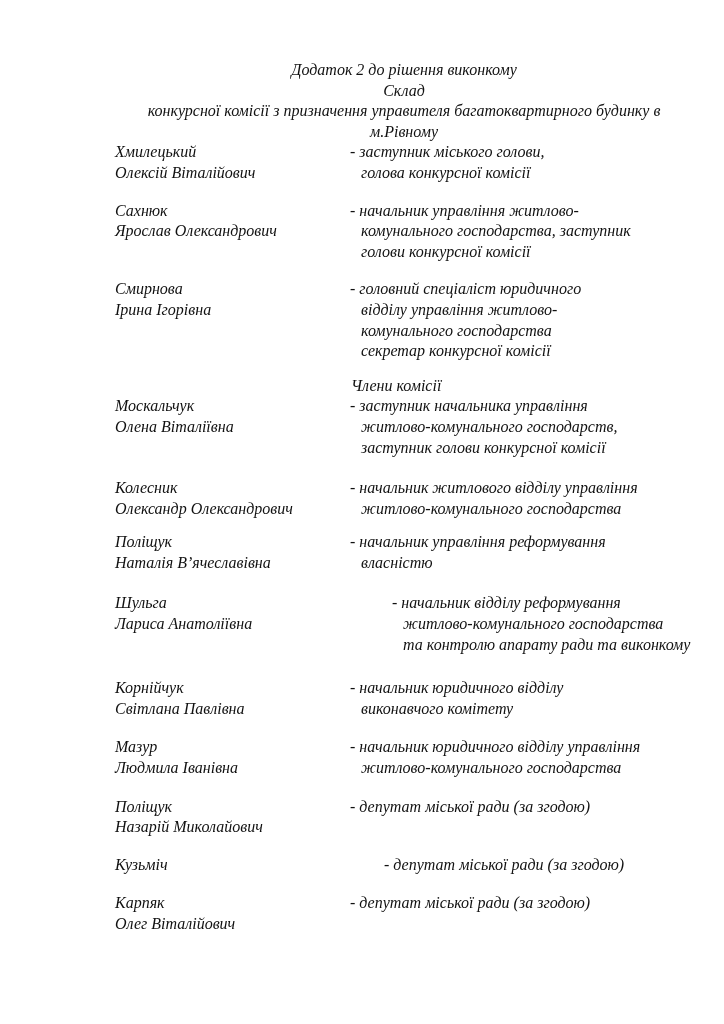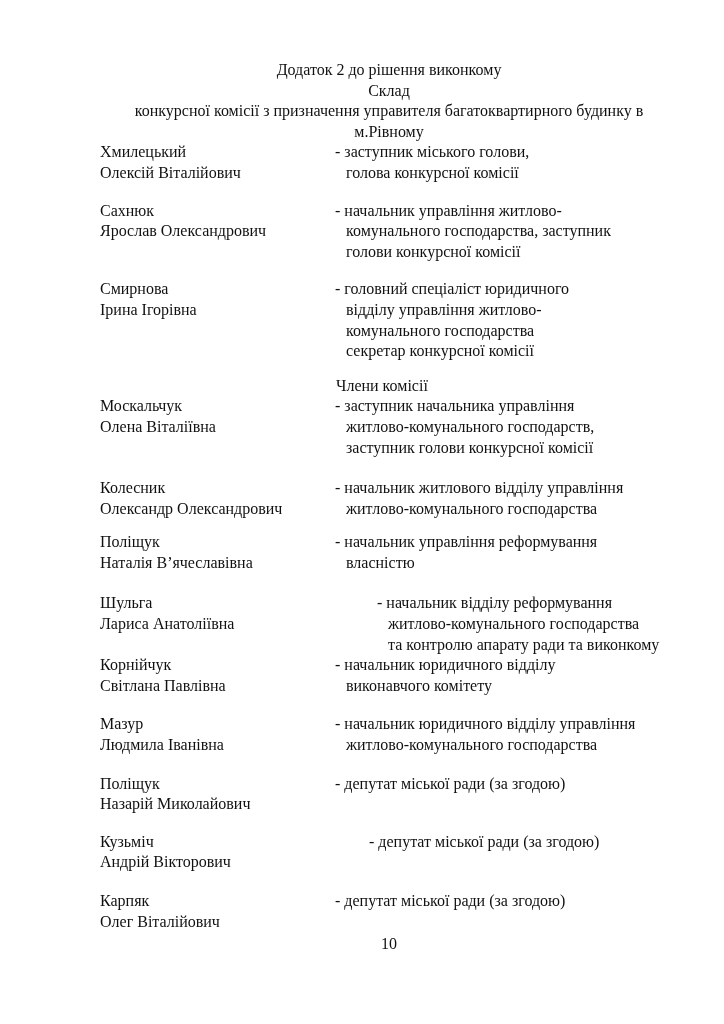--- a/index.html
+++ b/index.html
@@ -13,23 +13,24 @@
     height: 1024px;
     background: #ffffff;
     color: #111111;
     font-family: "Liberation Serif", "DejaVu Serif", serif;
     font-size: 16px;
     line-height: 20.6px;
     overflow: hidden;
   }
   .content {
     position: absolute;
-    left: 100px;
+    left: 115px;
     top: 60px;
     width: 578px;
+    font-style: italic;
   }
   .doc-header { text-align: center; }
   .doc-header .line { white-space: nowrap; }
 
   .entry {
     display: flex;
     align-items: flex-start;
   }
   .name-col { flex: 0 0 235px; width: 235px; }
   .role-col { flex: 1 1 auto; }
@@ -45,21 +46,21 @@
     margin-top: 14px;
     margin-left: 235px;
     padding-left: 1px;
     white-space: nowrap;
   }
 
   .members .entry:nth-child(1) { margin-top: 0; }
   .members .entry:nth-child(2) { margin-top: 20px; }
   .members .entry:nth-child(3) { margin-top: 13px; }
   .members .entry:nth-child(4) { margin-top: 20px; gap: 42px; }
-  .members .entry:nth-child(5) { margin-top: 0; }
+  .members .entry:nth-child(5) { margin-top: 23px; }
   .members .entry:nth-child(6) { margin-top: 18px; }
   .members .entry:nth-child(7) { margin-top: 18px; }
   .members .entry:nth-child(8) { margin-top: 17px; gap: 34px; }
   .members .entry:nth-child(9) { margin-top: 18px; }
 
   .page-number {
     margin-top: 2px;
     text-align: center;
   }
 </style>
@@ -182,33 +183,31 @@
             <div class="name-line">Поліщук</div>
             <div class="name-line">Назарій Миколайович</div>
           </div>
           <div class="role-col">
             <div class="role-line">- депутат міської ради (за згодою)</div>
           </div>
         </div>
         <div class="entry">
           <div class="name-col">
             <div class="name-line">Кузьміч</div>
-            <div class="name-line">Андрій Вікторович</div>
           </div>
           <div class="role-col">
             <div class="role-line">- депутат міської ради (за згодою)</div>
           </div>
         </div>
         <div class="entry">
           <div class="name-col">
             <div class="name-line">Карпяк</div>
             <div class="name-line">Олег Віталійович</div>
           </div>
           <div class="role-col">
             <div class="role-line">- депутат міської ради (за згодою)</div>
           </div>
         </div>
       </div>
 
-    <div class="page-number">10</div>
 
   </div>
 </div>
 
 </body></html>

